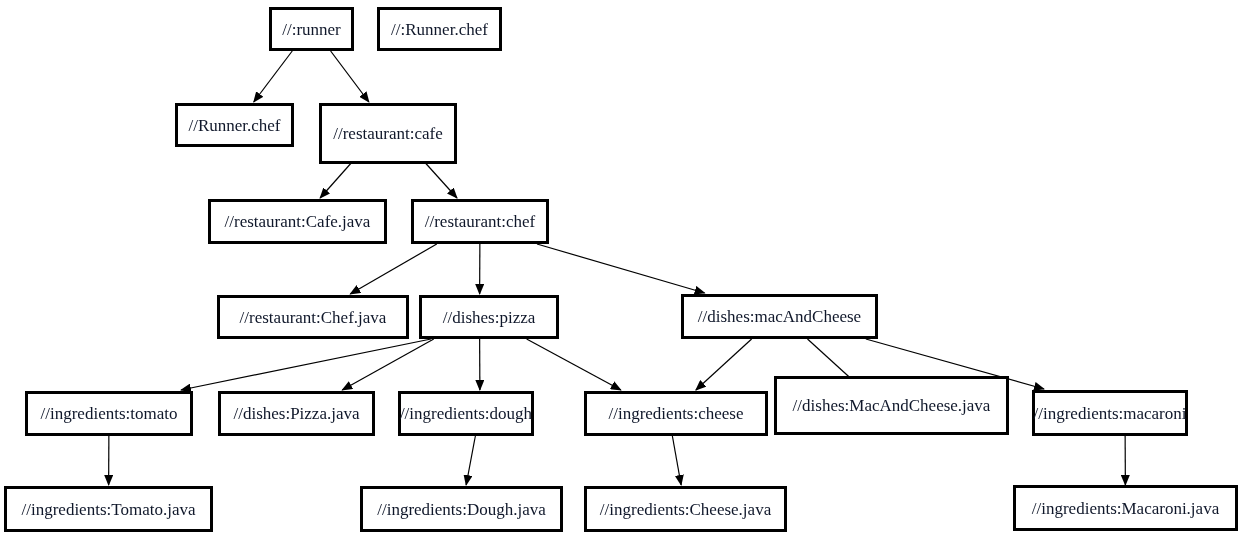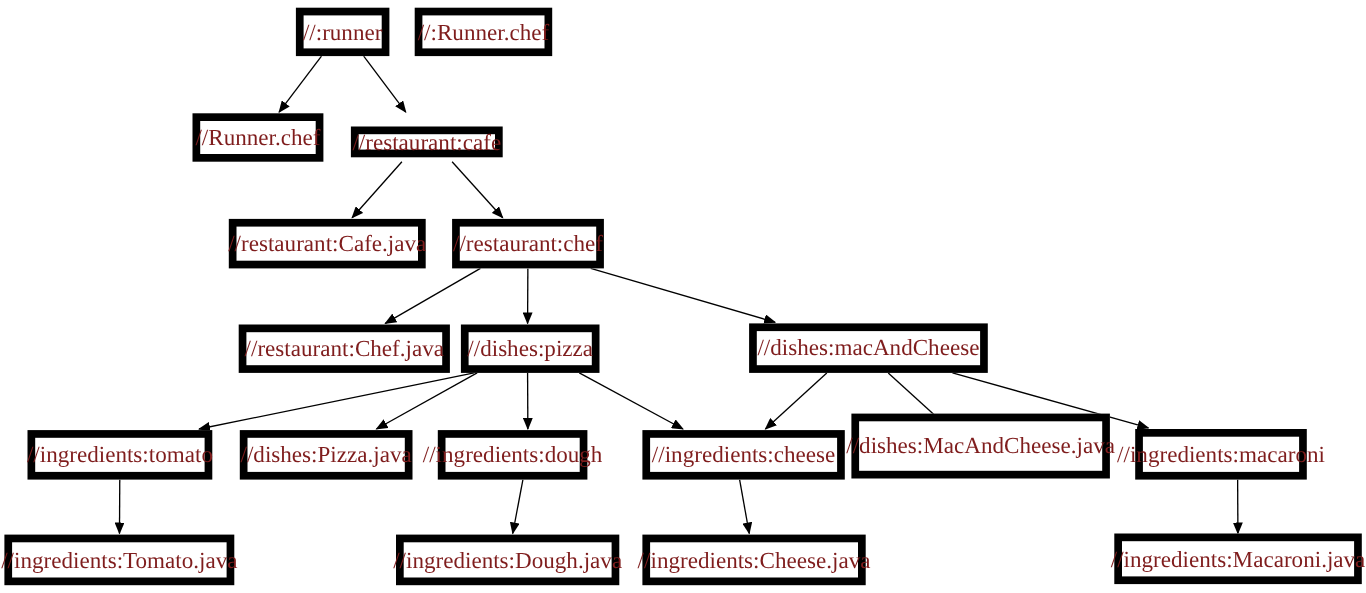--- a/index.html
+++ b/index.html
@@ -19,27 +19,27 @@
     position: absolute;
     left: 0;
     top: 0;
     width: 1242px;
     height: 539px;
     pointer-events: none;
   }
   .graph-node {
     position: absolute;
     box-sizing: border-box;
-    border: 7px solid #14532d;
+    border: 3px solid #14532d;
     background: #ffffff;
     display: flex;
     align-items: center;
     justify-content: center;
-    font-size: 21px;
-    color: #7f1d1d;
+    font-size: 17px;
+    color: #0f172a;
     white-space: nowrap;
     line-height: 1;
   }
 </style>
 </head>
 <body>
 
 <div class="canvas">
   <svg class="edge-layer" width="1242" height="539" viewBox="0 0 1242 539" xmlns="http://www.w3.org/2000/svg">
     <defs>
@@ -65,26 +65,26 @@
         <line x1="108.875" y1="436" x2="108.625" y2="485" stroke="#000000" stroke-width="1.2" marker-end="url(#arrowhead)"></line>
         <line x1="475.375" y1="436" x2="466.125" y2="485" stroke="#000000" stroke-width="1.2" marker-end="url(#arrowhead)"></line>
         <line x1="672.375" y1="436" x2="681.125" y2="485" stroke="#000000" stroke-width="1.2" marker-end="url(#arrowhead)"></line>
         <line x1="1125.125" y1="436" x2="1125.375" y2="485" stroke="#000000" stroke-width="1.2" marker-end="url(#arrowhead)"></line>
       </g>
   </svg>
   <div>
       <div class="graph-node" style="left: 269px; top: 7px; width: 85px; height: 44px; border-color: rgb(0, 0, 0); background: rgb(255, 255, 255);">//:runner</div>
       <div class="graph-node" style="left: 377px; top: 7px; width: 125px; height: 44px; border-color: rgb(0, 0, 0); background: rgb(255, 255, 255);">//:Runner.chef</div>
       <div class="graph-node" style="left: 175px; top: 103px; width: 119px; height: 44px; border-color: rgb(0, 0, 0); background: rgb(255, 255, 255);">//Runner.chef</div>
-      <div class="graph-node" style="left: 319px; top: 103px; width: 138px; height: 28px; border-color: rgb(0, 0, 0); background: rgb(255, 255, 255); margin-top: 12px;">//restaurant:cafe</div>
+      <div class="graph-node" style="left: 319px; top: 103px; width: 138px; height: 61px; border-color: rgb(0, 0, 0); background: rgb(255, 255, 255);">//restaurant:cafe</div>
       <div class="graph-node" style="left: 208px; top: 199px; width: 179px; height: 45px; border-color: rgb(0, 0, 0); background: rgb(255, 255, 255);">//restaurant:Cafe.java</div>
       <div class="graph-node" style="left: 411px; top: 199px; width: 138px; height: 45px; border-color: rgb(0, 0, 0); background: rgb(255, 255, 255);">//restaurant:chef</div>
       <div class="graph-node" style="left: 217px; top: 295px; width: 192px; height: 44px; border-color: rgb(0, 0, 0); background: rgb(255, 255, 255);">//restaurant:Chef.java</div>
-      <div class="graph-node" style="left: 419px; top: 295px; width: 126px; height: 44px; border-color: rgb(0, 0, 0); background: rgb(255, 255, 255);">//dishes:pizza</div>
-      <div class="graph-node" style="left: 681px; top: 294px; width: 217px; height: 45px; border-color: rgb(0, 0, 0); background: rgb(255, 255, 255);">//dishes:macAndCheese</div>
+      <div class="graph-node" style="left: 419px; top: 295px; width: 140px; height: 44px; border-color: rgb(0, 0, 0); background: rgb(255, 255, 255);">//dishes:pizza</div>
+      <div class="graph-node" style="left: 681px; top: 294px; width: 197px; height: 45px; border-color: rgb(0, 0, 0); background: rgb(255, 255, 255);">//dishes:macAndCheese</div>
       <div class="graph-node" style="left: 25px; top: 391px; width: 168px; height: 45px; border-color: rgb(0, 0, 0); background: rgb(255, 255, 255);">//ingredients:tomato</div>
       <div class="graph-node" style="left: 218px; top: 391px; width: 157px; height: 45px; border-color: rgb(0, 0, 0); background: rgb(255, 255, 255);">//dishes:Pizza.java</div>
       <div class="graph-node" style="left: 398px; top: 391px; width: 136px; height: 45px; border-color: rgb(0, 0, 0); background: rgb(255, 255, 255);">//ingredients:dough</div>
       <div class="graph-node" style="left: 584px; top: 391px; width: 184px; height: 45px; border-color: rgb(0, 0, 0); background: rgb(255, 255, 255);">//ingredients:cheese</div>
       <div class="graph-node" style="left: 774px; top: 376px; width: 235px; height: 59px; border-color: rgb(0, 0, 0); background: rgb(255, 255, 255);">//dishes:MacAndCheese.java</div>
       <div class="graph-node" style="left: 1032px; top: 390px; width: 156px; height: 46px; border-color: rgb(0, 0, 0); background: rgb(255, 255, 255);">//ingredients:macaroni</div>
       <div class="graph-node" style="left: 4px; top: 486px; width: 209px; height: 46px; border-color: rgb(0, 0, 0); background: rgb(255, 255, 255);">//ingredients:Tomato.java</div>
       <div class="graph-node" style="left: 360px; top: 486px; width: 203px; height: 46px; border-color: rgb(0, 0, 0); background: rgb(255, 255, 255);">//ingredients:Dough.java</div>
       <div class="graph-node" style="left: 584px; top: 486px; width: 203px; height: 46px; border-color: rgb(0, 0, 0); background: rgb(255, 255, 255);">//ingredients:Cheese.java</div>
       <div class="graph-node" style="left: 1013px; top: 485px; width: 225px; height: 46px; border-color: rgb(0, 0, 0); background: rgb(255, 255, 255);">//ingredients:Macaroni.java</div>

